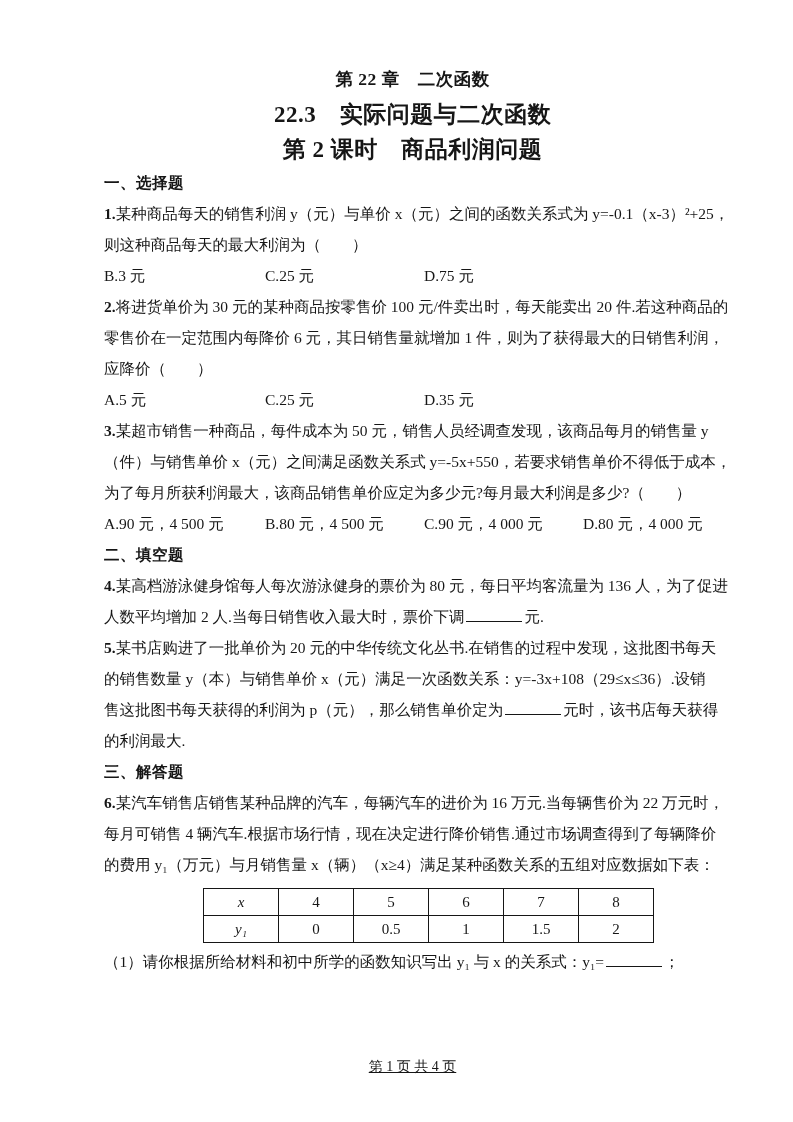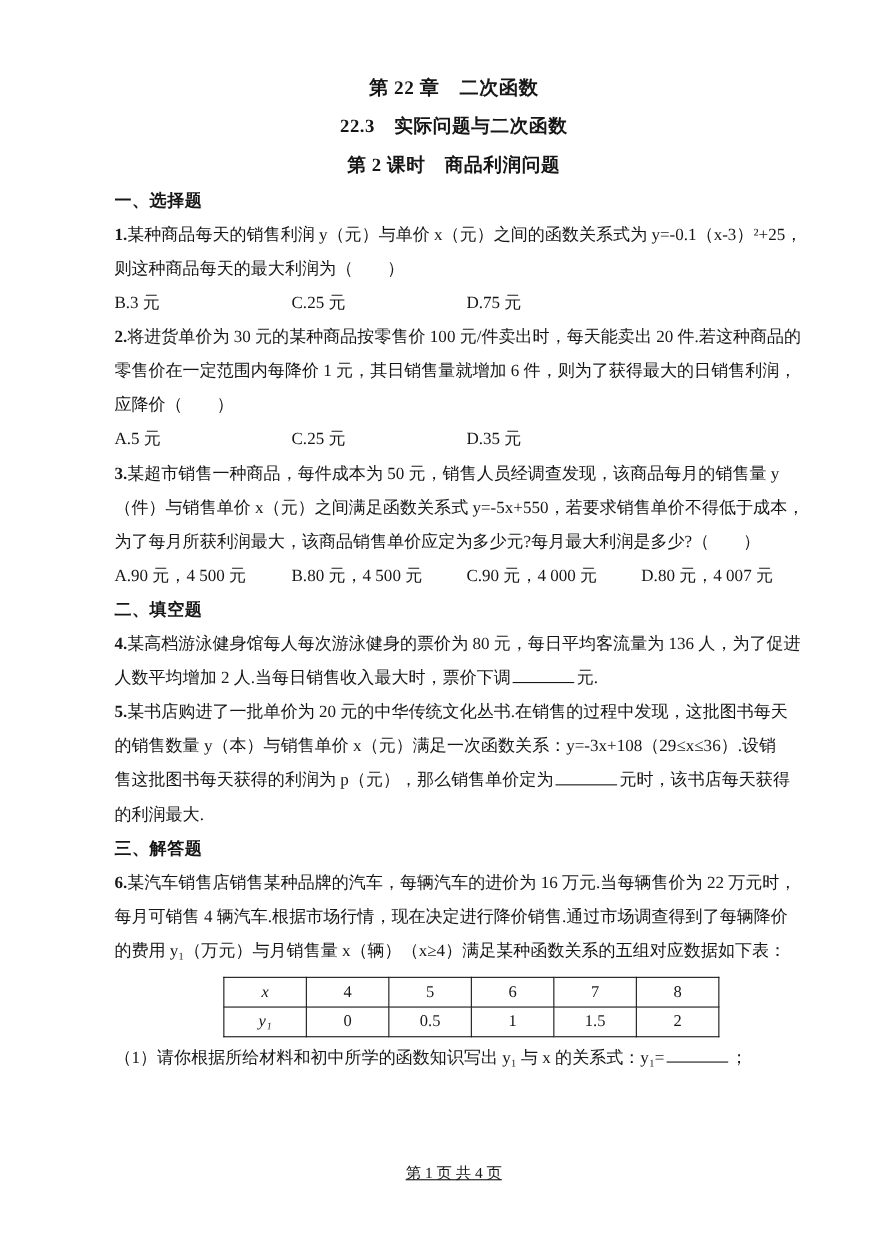--- a/index.html
+++ b/index.html
@@ -15,21 +15,21 @@
     padding: 62px 72px 0 104px;
     overflow: hidden;
   }
   .title {
     text-align: center;
     font-weight: bold;
     font-size: 17.5px;
     line-height: 35px;
     letter-spacing: 0.5px;
   }
-  .title.t2 { font-size: 17px; }
+  .title.t2 { font-size: 23px; }
   .heading {
     font-weight: bold;
     font-size: 15.5px;
     line-height: 31px;
     font-family: "Liberation Sans", "DejaVu Sans", sans-serif;
     letter-spacing: 0.5px;
   }
   .line {
     font-size: 15.5px;
     line-height: 31px;
@@ -87,36 +87,36 @@
 
   <div class="line"><span class="qnum">1.</span><span>某种商品每天的销售利润 y（元）与单价 x（元）之间的函数关系式为 y=-0.1（x-3）²+25，</span></div>
   <div class="line">则这种商品每天的最大利润为（　　）</div>
   <div class="line opts">
     <span>B.3 元</span>
     <span>C.25 元</span>
     <span>D.75 元</span>
   </div>
 
   <div class="line"><span class="qnum">2.</span><span>将进货单价为 30 元的某种商品按零售价 100 元/件卖出时，每天能卖出 20 件.若这种商品的</span></div>
-  <div class="line">零售价在一定范围内每降价 1 元，其日销售量就增加 6 件，则为了获得最大的日销售利润，</div>
+  <div class="line">零售价在一定范围内每降价 6 元，其日销售量就增加 1 件，则为了获得最大的日销售利润，</div>
   <div class="line">应降价（　　）</div>
   <div class="line opts">
     <span>A.5 元</span>
     <span>C.25 元</span>
     <span>D.35 元</span>
   </div>
 
   <div class="line"><span class="qnum">3.</span><span>某超市销售一种商品，每件成本为 50 元，销售人员经调查发现，该商品每月的销售量 y</span></div>
   <div class="line">（件）与销售单价 x（元）之间满足函数关系式 y=-5x+550，若要求销售单价不得低于成本，</div>
   <div class="line">为了每月所获利润最大，该商品销售单价应定为多少元?每月最大利润是多少?（　　）</div>
   <div class="line opts">
     <span>A.90 元，4 500 元</span>
     <span>B.80 元，4 500 元</span>
     <span>C.90 元，4 000 元</span>
-    <span>D.80 元，4 007 元</span>
+    <span>D.80 元，4 000 元</span>
   </div>
 
   <div class="heading">二、填空题</div>
 
   <div class="line"><span class="qnum">4.</span><span>某高档游泳健身馆每人每次游泳健身的票价为 80 元，每日平均客流量为 136 人，为了促进</span></div>
   <div class="line"><span>人数平均增加 2 人.当每日销售收入最大时，票价下调</span><span class="blank"></span><span>元.</span></div>
 
   <div class="line"><span class="qnum">5.</span><span>某书店购进了一批单价为 20 元的中华传统文化丛书.在销售的过程中发现，这批图书每天</span></div>
   <div class="line">的销售数量 y（本）与销售单价 x（元）满足一次函数关系：y=-3x+108（29≤x≤36）.设销</div>
   <div class="line"><span>售这批图书每天获得的利润为 p（元），那么销售单价定为</span><span class="blank"></span><span>元时，该书店每天获得</span></div>

